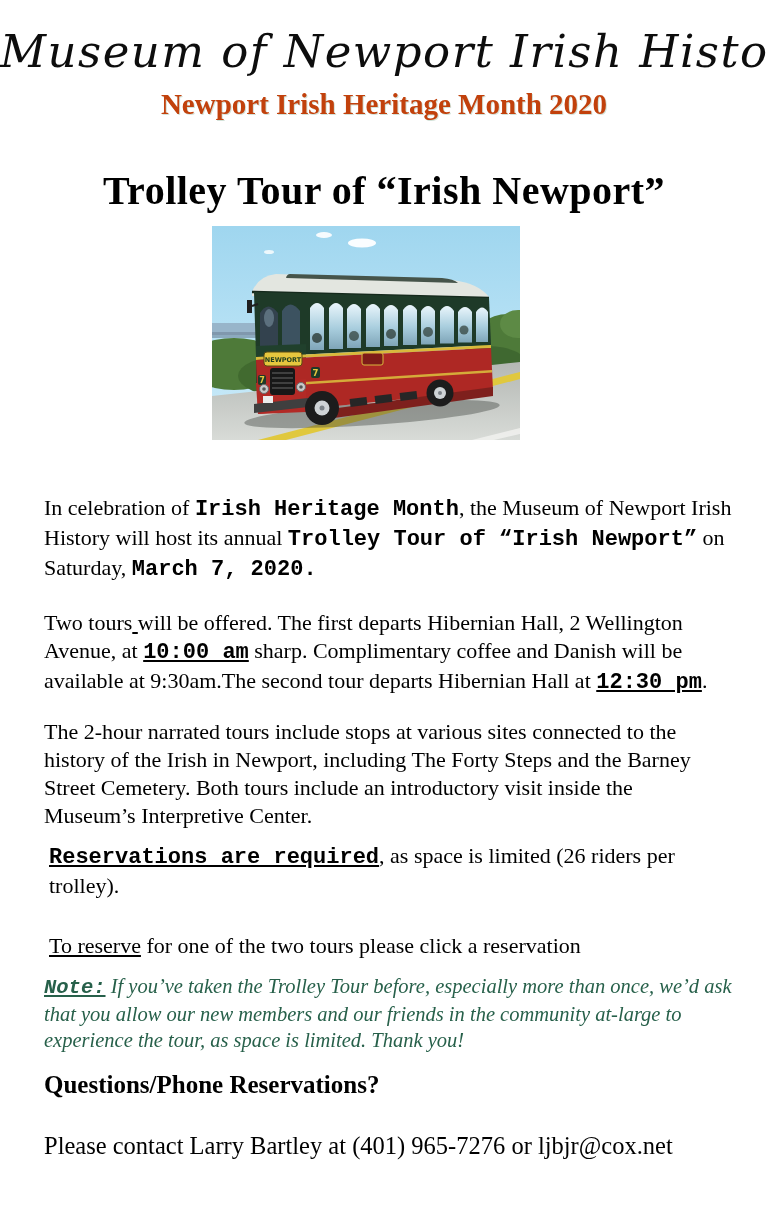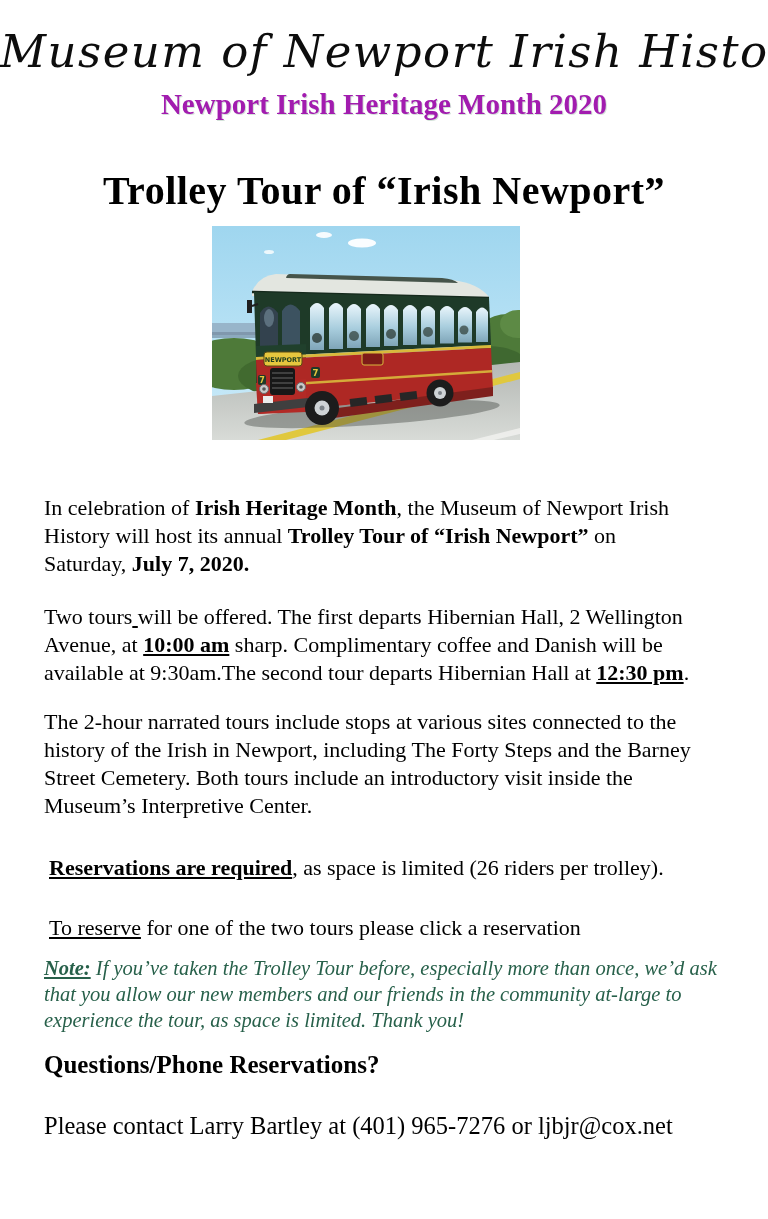--- a/index.html
+++ b/index.html
@@ -9,40 +9,40 @@
     font-family:"Liberation Serif", serif; color:#000;
     position:relative; overflow:hidden; padding-top:26px;
   }
   
   .museum-title {
     text-align:center; font-family:"DejaVu Serif", serif; font-style:italic;
     font-weight:500; font-size:45px; line-height:1.15; color:#0d0d0d;
     letter-spacing:1.5px; white-space:nowrap;
   }
   .subtitle {
-    text-align:center; font-size:29px; font-weight:bold; color:#a21caf;
+    text-align:center; font-size:29px; font-weight:bold; color:#c2410c;
     margin-top:10px; line-height:1.15;
     text-shadow:1px 1px 0 rgba(160,190,170,.45);
   }
   
   .main-title {
     text-align:center; font-size:40px; font-weight:bold; color:#000;
     margin-top:46px; line-height:1.2; letter-spacing:.5px;
   }
   
   .photo-frame { width:344px; margin:11px auto 0; line-height:0; }
   
   .content { margin:54px 34px 0 44px; font-size:22px; }
   .para { line-height:28px; white-space:pre-wrap; }
-  .b { font-weight:bold; }
+  .b { font-weight:bold;font-family:Liberation Mono, monospace; }
   .u { text-decoration:underline; }
   .i { font-style:italic; }
   .p1 { margin-bottom:25px; }
   .p2 { margin-bottom:21px; }
-  .p3 { margin-bottom:34px; }
+  .p3 { margin-bottom:12px; }
   .p4 { margin-bottom:24px; }
   .p5 { margin-bottom:32px; padding-left:5px; }
   .p6 { margin-bottom:13px; padding-left:5px; }
   .reserve-line2 { display:inline-block; padding-left:110px; }
   .arrow { font-family:"DejaVu Sans", sans-serif; font-weight:bold; font-size:26px; line-height:0; }
   .note {
     color:#27604a; font-style:italic; font-size:20.5px; line-height:26px;
     white-space:pre-wrap; margin-bottom:18px;
   }
   .footer-heading { font-size:25px; font-weight:bold; line-height:28px; }
@@ -174,21 +174,21 @@
 
         <rect x="35" y="74" width="5" height="13" fill="#1f1f1f"></rect>
         <path d="M40,80 L46,78" stroke="#1f1f1f" stroke-width="2"></path>
       </g>
     </svg>
   </div>
 
   <div class="content">
     <p class="para p1"><span>In celebration of </span><span class="b">Irish Heritage Month</span><span>, the Museum of Newport Irish
 History will host its annual </span><span class="b">Trolley Tour of “Irish Newport”</span><span> on
-Saturday, </span><span class="b">July 7, 2020.</span></p>
+Saturday, </span><span class="b">March 7, 2020.</span></p>
     <p class="para p2"><span>Two tours</span><span class="u"> </span><span>will be offered. The first departs Hibernian Hall, 2 Wellington
 Avenue, at </span><span class="b u">10:00 am</span><span> sharp. Complimentary coffee and Danish will be
 available at 9:30am.The second tour departs Hibernian Hall at </span><span class="b u">12:30 pm</span><span>.</span></p>
     <p class="para p3"><span>The 2-hour narrated tours include stops at various sites connected to the
 history of the Irish in Newport, including The Forty Steps and the Barney
 Street Cemetery. Both tours include an introductory visit inside the
 Museum’s Interpretive Center.</span></p>
     <p class="para p5"><span class="b u">Reservations are required</span><span>, as space is limited (26 riders per trolley).</span></p>
     <p class="para p6"><span><span class="u">To reserve</span><span> for one of the two tours please click a reservation</span></span><br></p>
     <p class="para note"><span class="b u i">Note:</span><span class="i"> If you’ve taken the Trolley Tour before, especially more than once, we’d ask

